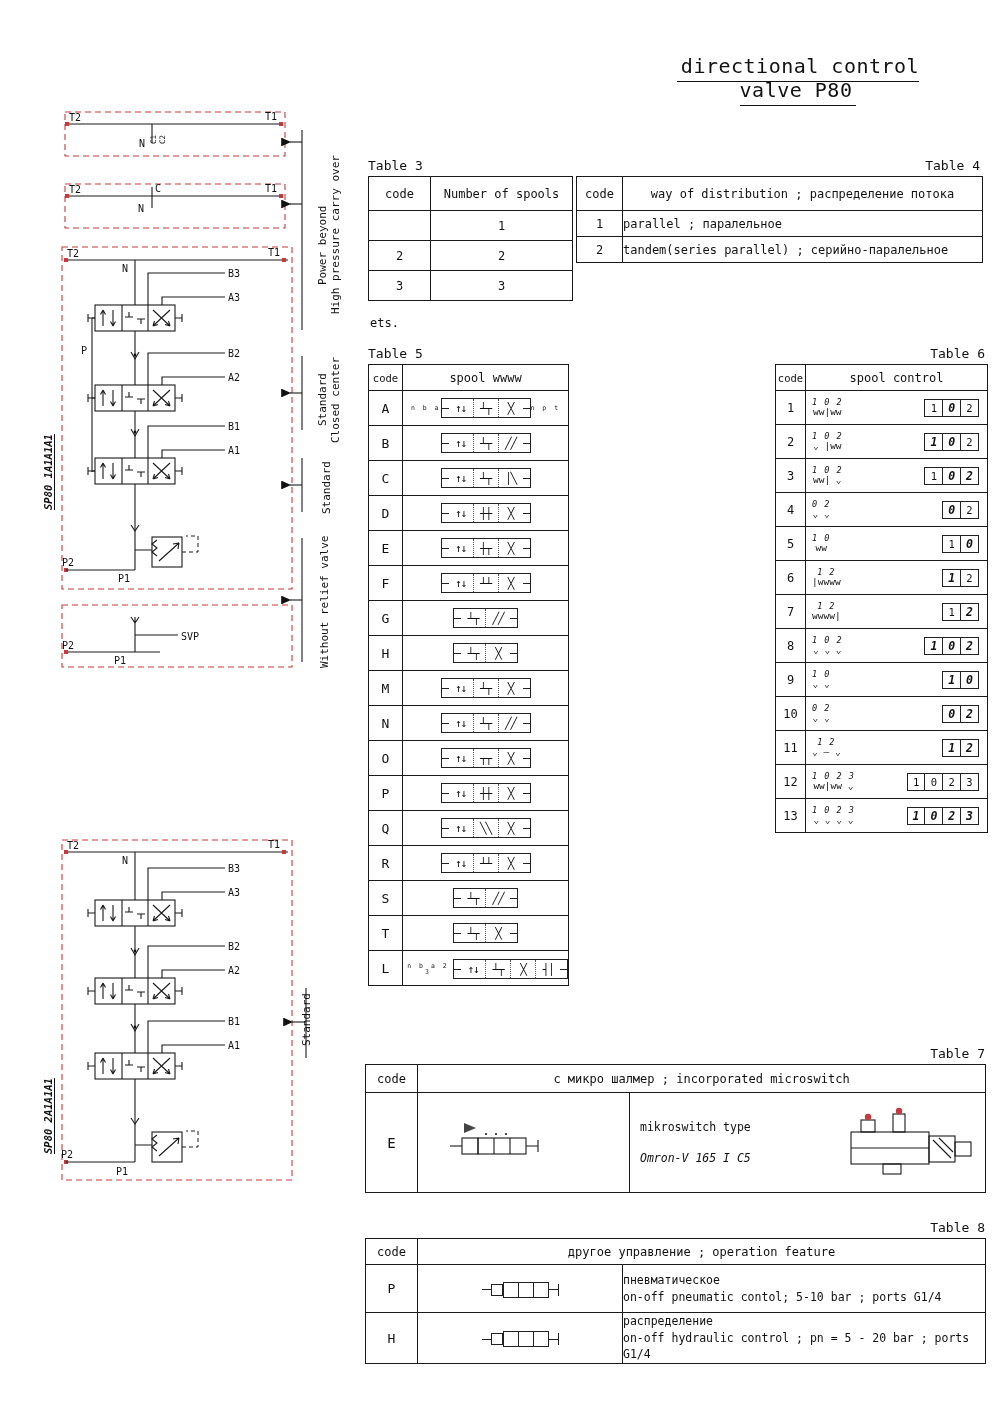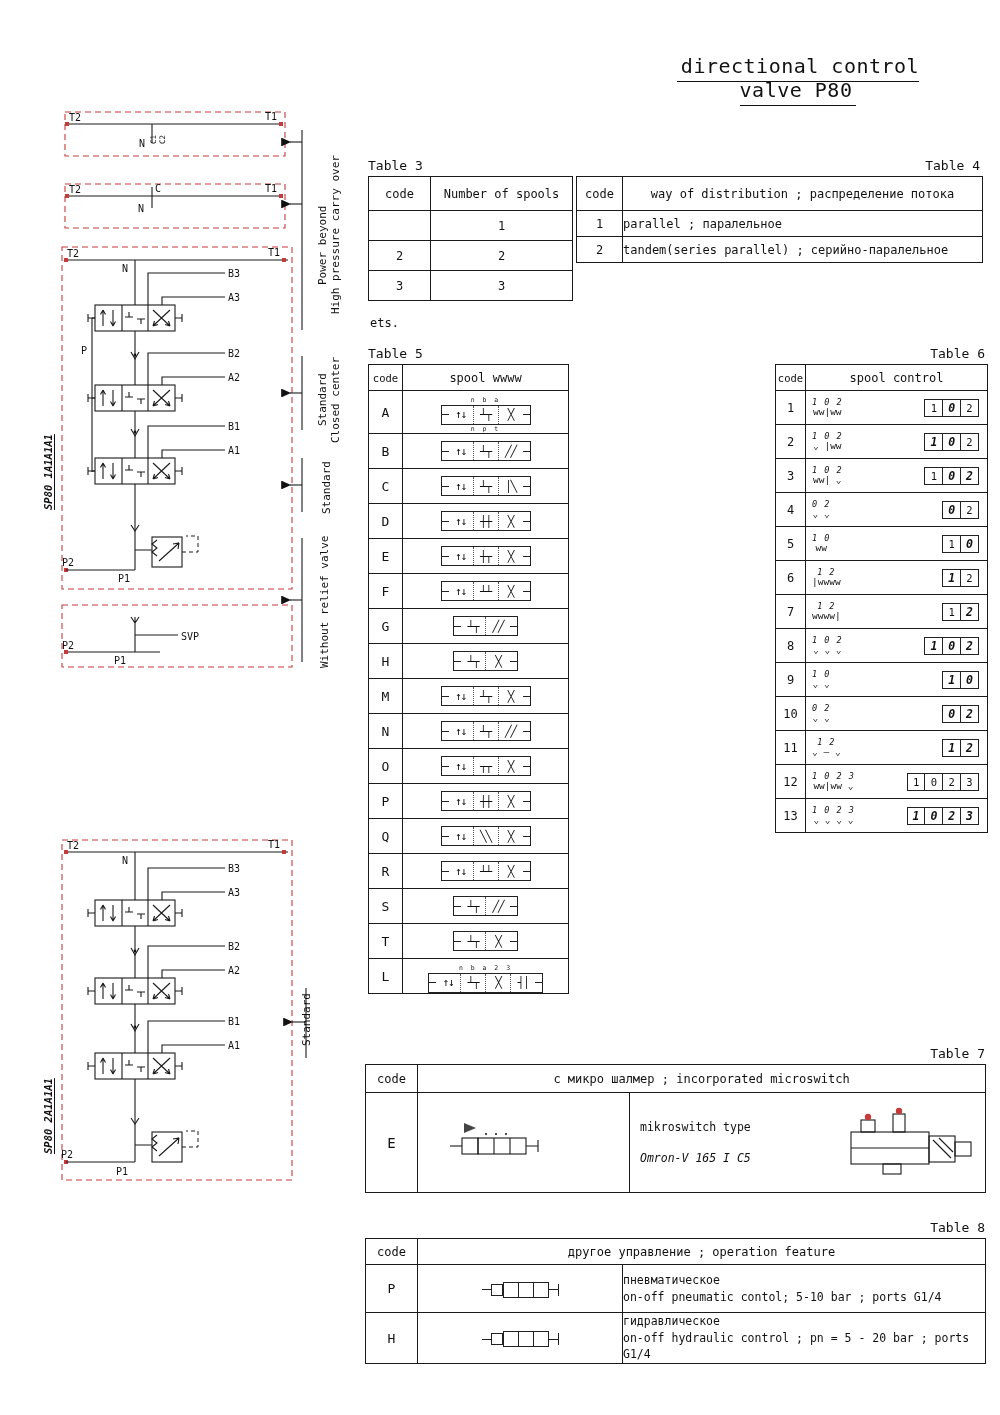--- a/index.html
+++ b/index.html
@@ -14,21 +14,21 @@
   
   table.tbl{border-collapse:collapse;table-layout:fixed;background:#fff;}
   table.tbl th,table.tbl td{border:1.2px solid #1a1a1a;font-weight:normal;font-size:12px;
        padding:0;vertical-align:middle;overflow:hidden;}
   th{text-align:center;}
   .c-code{text-align:center;}
   .c-val{text-align:center;}
   .left{text-align:left;padding-left:8px;}
   .small{font-size:11.5px;}
   
-  .spoolwrap{display:inline-flex;flex-direction:column;align-items:center;line-height:1;}
+  .spoolwrap{display:inline-flex;flex-direction:row;align-items:center;line-height:1;}
   .minilbl{font-size:6.5px;letter-spacing:2px;color:#222;margin:1px 0;}
   .spool{display:inline-flex;align-items:center;border:1.2px solid #222;}
   .spool::before,.spool::after{content:"";width:7px;height:1px;background:#222;
       display:inline-block;position:relative;}
   .sc{width:24px;height:18px;display:inline-flex;align-items:center;justify-content:center;
       font-size:11px;border-left:1px dotted #555;letter-spacing:-1px;}
   .sc:first-child{border-left:none;}
   
   .ctrl{display:flex;align-items:flex-end;justify-content:space-between;padding:2px 8px 3px 6px;}
   .symwrap{display:flex;flex-direction:column;align-items:center;line-height:1;justify-content:space-between;}
@@ -775,19 +775,19 @@
             <span class="vbox">
               <span class="vcell"></span>
               <span class="vcell"></span>
               <span class="vcell"></span>
             </span>
             <span class="stub"></span>
             <span class="tend"></span>
           </span></td>
         <td class="left">
           <div class="dlines small">
-            <div>гидравлическое</div>
+            <div>распределение</div>
             <div>on-off hydraulic control ;  pn = 5 - 20 bar ;  ports G1/4</div>
           </div>
         </td>
       </tr>
     </tbody>
 </table>
 
 </body></html>

